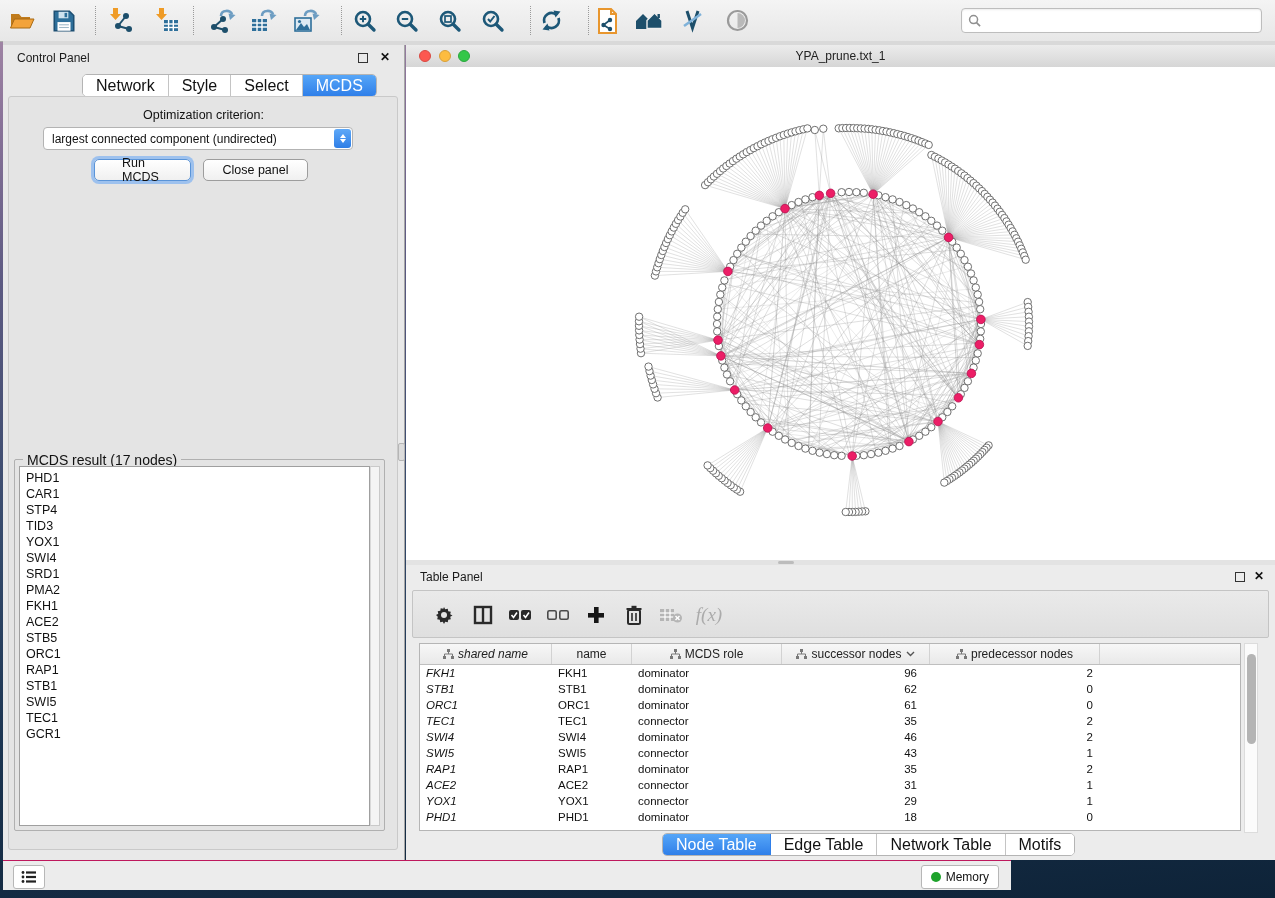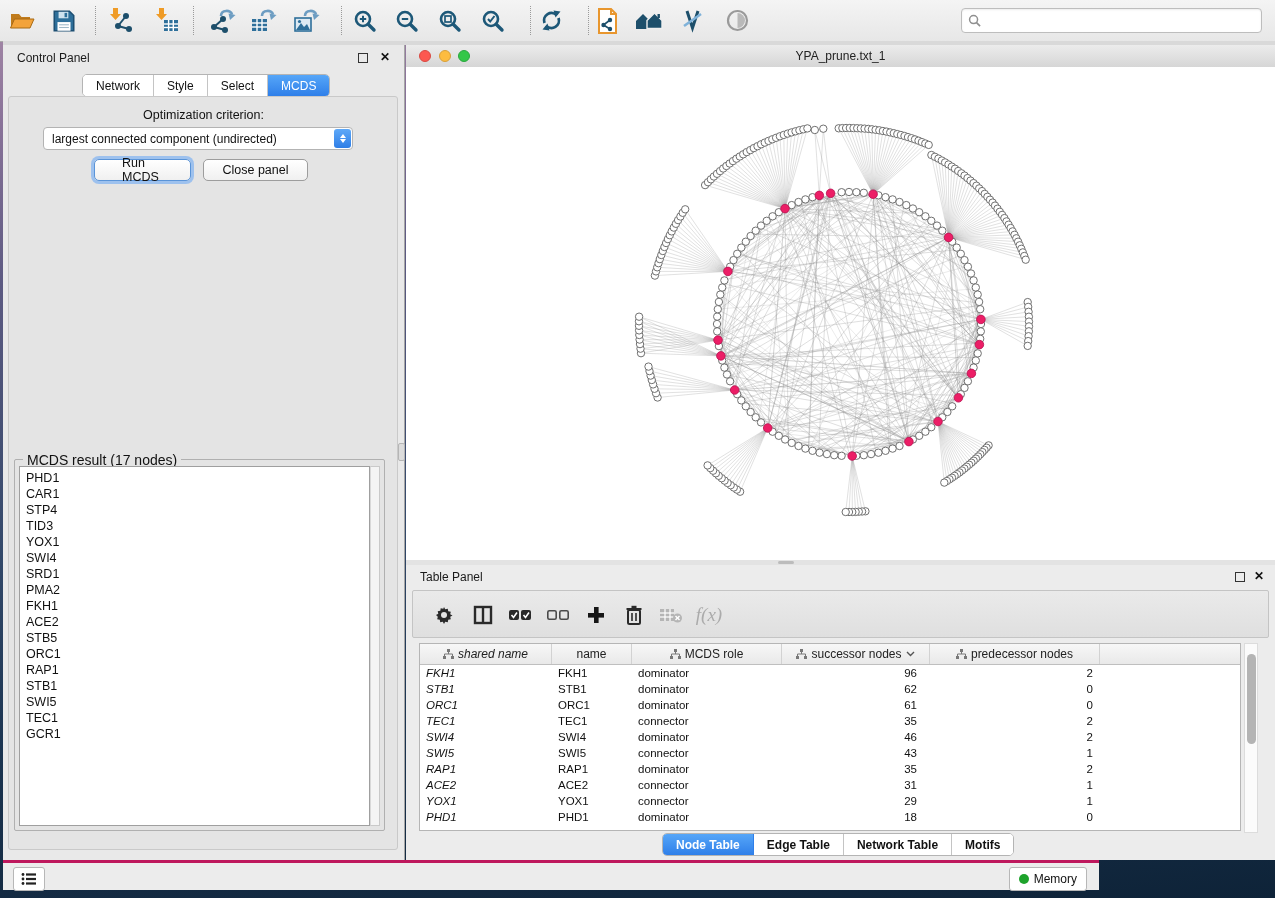--- a/index.html
+++ b/index.html
@@ -21,21 +21,21 @@
   #search-box input{border:none;outline:none;flex:1;font-size:12px;background:transparent;margin-left:4px;}
 
   
   #chrome-strip{position:absolute;left:3px;top:41px;width:1272px;height:4px;background:#d9d9d9;}
   #control-panel{position:absolute;left:3px;top:45px;width:402px;height:815px;background:#e9e9e9;border-right:1px solid #a6a6a6;box-sizing:border-box;}
   #cp-titlebar{position:absolute;left:4px;top:0;right:0;height:26px;}
   #cp-title{position:absolute;left:10px;top:6px;}
   #cp-float{position:absolute;right:34px;top:6px;}
   #cp-close{position:absolute;right:12px;top:5px;}
   .seg-group{display:flex;border:1px solid #b4b4b4;border-radius:5px;background:#fff;overflow:hidden;height:21px;}
-  .seg-tab{padding:0 13px;font-size:12px;display:flex;align-items:center;color:#111;border-right:1px solid #c4c4c4;background:#fff;}
+  .seg-tab{padding:0 13px;font-size:16px;display:flex;align-items:center;color:#111;border-right:1px solid #c4c4c4;background:#fff;}
   .seg-tab:last-child{border-right:none;}
   .seg-tab.selected{background:linear-gradient(#56a6f8,#2f7fe9);color:#fff;border-right-color:#2f7fe9;}
   #cp-tabs{position:absolute;left:79px;top:29px;}
   #cp-content{position:absolute;left:5px;top:51px;width:388px;height:752px;background:#e4e4e4;border:1px solid #c9c9c9;border-radius:3px;}
   #opt-label{position:absolute;left:0;right:0;top:63px;text-align:center;font-size:12.5px;color:#111;}
   #criterion-select{position:absolute;left:40px;top:82px;width:310px;height:23px;background:#fff;border:1px solid #b3b3b3;border-radius:4px;display:flex;align-items:center;box-sizing:border-box;}
   #criterion-select .val{flex:1;font-size:12px;padding-left:8px;color:#111;white-space:nowrap;}
   #criterion-select .stepper{width:17px;height:19px;margin-right:1px;border-radius:3px;background:linear-gradient(#5fa9f8,#2e7ee6);display:flex;flex-direction:column;align-items:center;justify-content:center;gap:1px;}
   .chev{width:0;height:0;border-left:3.5px solid transparent;border-right:3.5px solid transparent;}
   .chev.up{border-bottom:4px solid #fff;}
@@ -80,23 +80,23 @@
   .td{font-size:11.5px;color:#111;box-sizing:border-box;white-space:nowrap;overflow:hidden;}
   .c0{width:132px;padding-left:6px;font-style:italic;}
   .c1{width:80px;padding-left:6px;}
   .c2{width:150px;padding-left:6px;}
   .c3{width:148px;text-align:right;padding-right:13px;}
   .c4{width:170px;text-align:right;padding-right:7px;}
   .c5{flex:1;border-right:none;}
   .th.c0,.th.c1,.th.c2,.th.c3,.th.c4{padding:0;text-align:center;justify-content:center;}
   #table-scrollbar{position:absolute;left:838px;top:78px;width:14px;height:190px;background:#fbfbfb;border:1px solid #dcdcdc;box-sizing:border-box;}
   #table-thumb{position:absolute;left:2px;top:10px;width:9px;height:90px;background:#b4b4b4;border-radius:4.5px;}
-  #tp-tabs{position:absolute;left:256px;top:268px;font-weight:bold;}
+  #tp-tabs{position:absolute;left:256px;top:268px;}
   
-  #status-bar{position:absolute;left:3px;top:860px;width:1096px;height:30px;background:#ececec;border-top:3px solid #be185d;box-sizing:border-box;}
+  #status-bar{position:absolute;left:3px;top:860px;width:1008px;height:30px;background:#ececec;border-top:1px solid #be185d;box-sizing:border-box;}
   #list-btn{position:absolute;left:10px;top:4px;width:30px;height:22px;background:#fff;border:1px solid #b7b7b7;border-radius:3px;display:flex;align-items:center;justify-content:center;}
   #memory-btn{position:absolute;right:12px;top:4px;height:22px;background:#fff;border:1px solid #b7b7b7;border-radius:3px;display:flex;align-items:center;gap:5px;padding:0 9px;font-size:12px;color:#111;}
   #memory-dot{width:10px;height:10px;border-radius:50%;background:#1ea32c;}
 </style>
 </head>
 <body>
 
 <div id="screen">
 
   <div id="toolbar">

